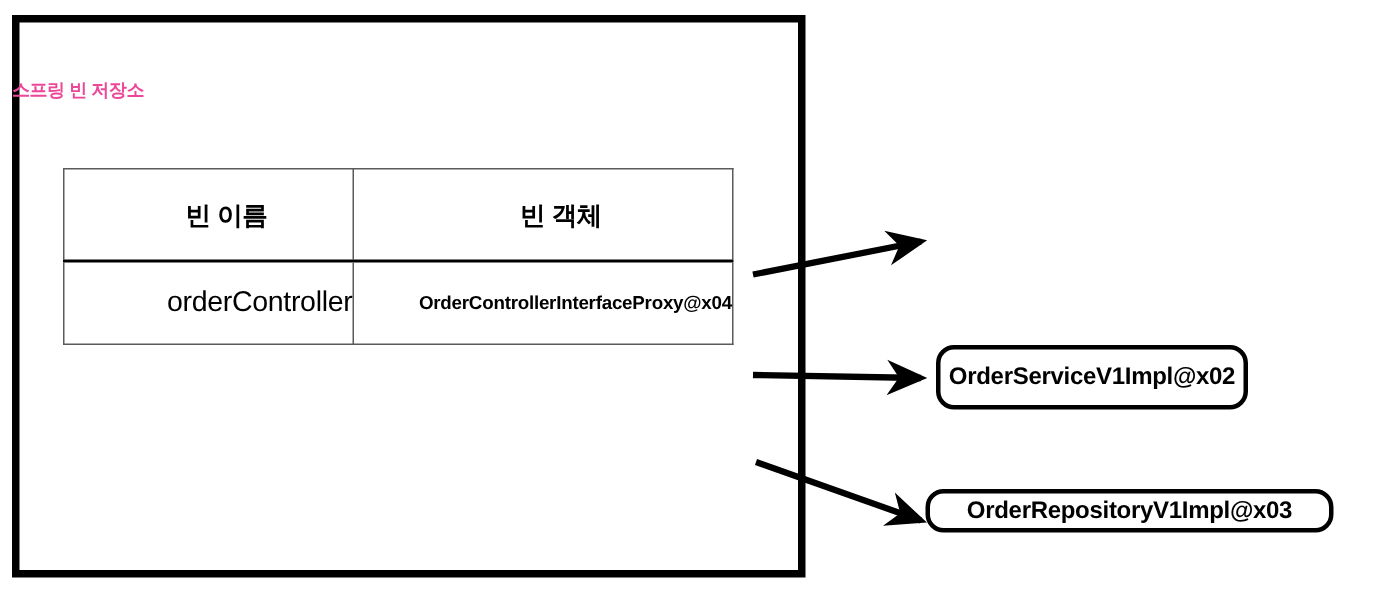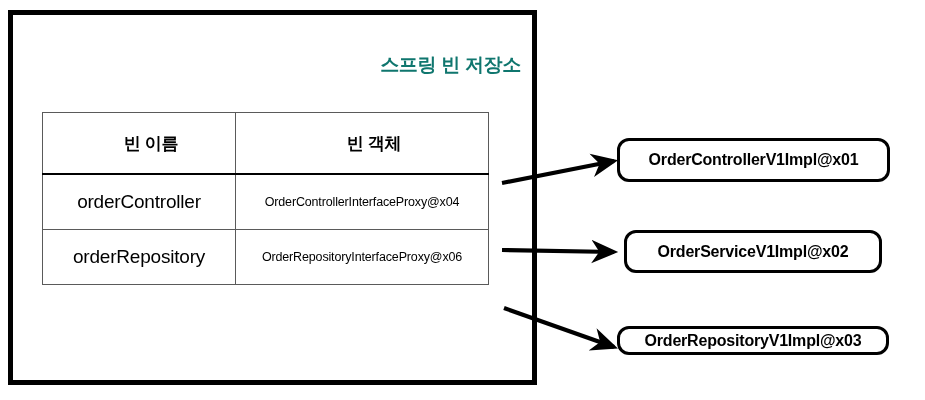--- a/index.html
+++ b/index.html
@@ -29,25 +29,25 @@
     border: 5px solid #000000;
     box-sizing: border-box;
     background: #ffffff;
   }
 
   .container-title {
     position: absolute;
     left: 8px;
     top: 52px;
     width: 513px;
-    text-align: right;
-    font-size: 19px;
+    text-align: left;
+    font-size: 12px;
     font-weight: bold;
     letter-spacing: -0.3px;
-    color: #0f766e;
+    color: #ec4899;
   }
 
   
   .bean-table {
     position: absolute;
     left: 42px;
     top: 112px;
     width: 446px;
     border-collapse: collapse;
     background: #ffffff;
@@ -69,30 +69,30 @@
     text-align: center;
     vertical-align: middle;
     letter-spacing: -0.3px;
     border-bottom: 2px solid #000000;
     padding-left: 24px;
   }
 
   .bean-table tbody td {
     height: 54px;
     vertical-align: middle;
-    text-align: center;
+    text-align: right;
   }
   .cell-name {
     font-size: 19px;
     font-weight: normal;
     letter-spacing: -0.2px;
   }
   .cell-obj {
     font-size: 12.5px;
-    font-weight: normal;
+    font-weight: bold;
     letter-spacing: -0.15px;
   }
 
   
   .arrows-layer {
     position: absolute;
     left: 0;
     top: 0;
     width: 925px;
     height: 400px;
@@ -108,21 +108,21 @@
     box-sizing: border-box;
     display: flex;
     align-items: center;
     justify-content: center;
     font-size: 16px;
     font-weight: bold;
     letter-spacing: -0.2px;
     white-space: nowrap;
   }
   .impl-1 { left: 617px; top: 138px; width: 273px; height: 44px; }
-  .impl-2 { left: 624px; top: 230px; width: 258px; height: 43px; }
+  .impl-2 { left: 624px; top: 230px; width: 208px; height: 43px; }
   .impl-3 { left: 617px; top: 326px; width: 272px; height: 29px; }
 </style>
 </head>
 <body>
 
 <div id="canvas">
 
   <div class="container-box"></div>
 
   <div class="container-title">스프링 빈 저장소</div>
@@ -136,44 +136,37 @@
       <tr>
         <th>빈 이름</th>
         <th>빈 객체</th>
       </tr>
     </thead>
     <tbody>
       <tr>
         <td class="cell-name">orderController</td>
         <td class="cell-obj">OrderControllerInterfaceProxy@x04</td>
       </tr>
-      <tr>
-        <td class="cell-name">orderRepository</td>
-        <td class="cell-obj">OrderRepositoryInterfaceProxy@x06</td>
-      </tr>
     </tbody>
   </table>
 
   <svg class="arrows-layer" viewBox="0 0 925 400">
     <defs>
       <marker id="head" markerWidth="7" markerHeight="7" refX="5.4" refY="3" orient="auto" markerUnits="strokeWidth">
         <path d="M0,0.2 L6.4,3 L0,5.8 L1.9,3 Z" fill="#000000"></path>
       </marker>
     </defs>
 
     <line x1="502" y1="183" x2="614" y2="161" stroke="#000000" stroke-width="4.2" marker-end="url(#head)"></line>
 
     <line x1="502" y1="250" x2="614" y2="252" stroke="#000000" stroke-width="4.2" marker-end="url(#head)"></line>
 
     <line x1="504" y1="308" x2="614" y2="347" stroke="#000000" stroke-width="4.2" marker-end="url(#head)"></line>
   </svg>
 
-  <div class="impl-box impl-1">
-    <span>OrderControllerV1Impl@x01</span>
-  </div>
 
   <div class="impl-box impl-2">
     <span>OrderServiceV1Impl@x02</span>
   </div>
 
   <div class="impl-box impl-3">
     <span>OrderRepositoryV1Impl@x03</span>
   </div>
 
 </div>

